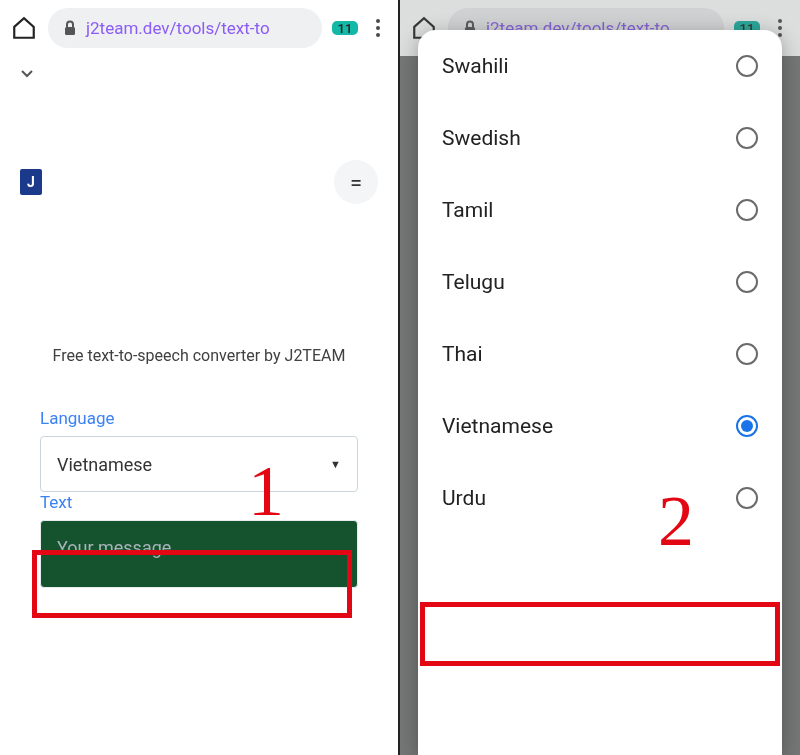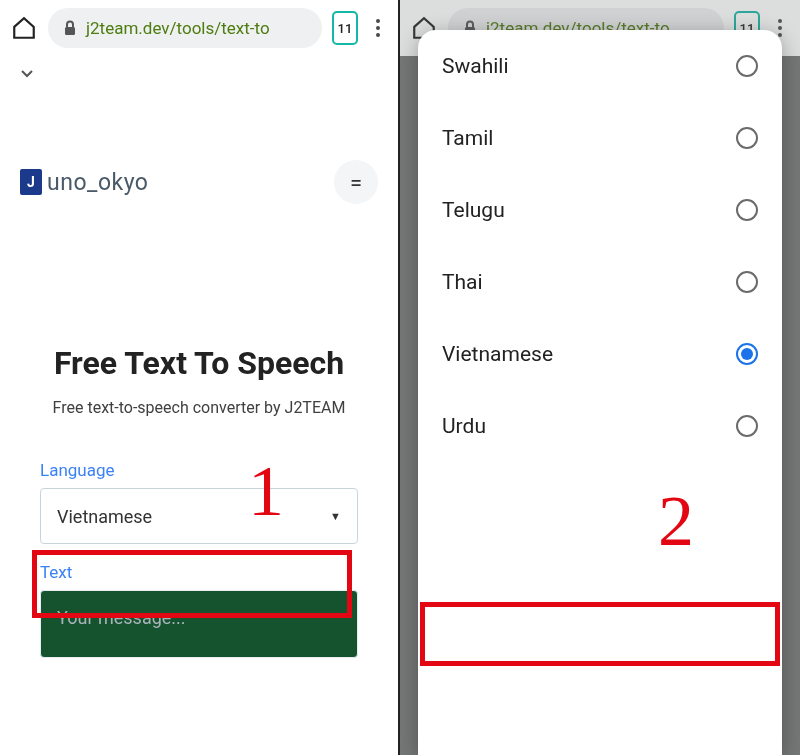--- a/index.html
+++ b/index.html
@@ -43,29 +43,29 @@
     .home-icon { width: 28px; height: 28px; display: flex; align-items: center; justify-content: center; }
     .urlpill {
       flex: 1;
       height: 40px;
       background: #eef0f1;
       border-radius: 20px;
       display: flex;
       align-items: center;
       padding: 0 14px;
       gap: 8px;
-      color: #4d7c0f;
+      color: #8b5cf6;
       font-size: 17px;
       overflow: hidden;
       white-space: nowrap;
     }
     .lock { width: 16px; height: 16px; display: inline-flex; align-items: center; justify-content: center; }
     .tab-count {
-      width: 26px; height: 34px;
-      border: 2px solid #14b8a6;
+      width: 26px; height: 14px;
+      border: 7px solid #14b8a6;
       border-radius: 5px;
       display: flex; align-items: center; justify-content: center;
       font-size: 13px; font-weight: 500; color: #222;
     }
     .kebab { width: 20px; display: flex; flex-direction: column; align-items: center; gap: 3px; }
     .kebab span { width: 4px; height: 4px; background: #4a4a4a; border-radius: 50%; }
     
     .chev-strip {
       height: 34px;
       display: flex;
@@ -116,21 +116,21 @@
     .select .caret { font-size: 11px; color: #333; }
     .textarea {
       height: 68px;
       border: 1px solid #e7ecef;
       border-radius: 4px;
       padding: 16px;
       font-size: 18px;
       color: #a9b3ba;
       background: #14532d;
     }
-    .lbl2 { margin-top: 18px; }
+    .lbl2 { margin-top: 0; }
     
     .anno-box {
       position: absolute;
       border: 5px solid #e30613;
       pointer-events: none;
     }
     .anno-num {
       position: absolute;
       font-family: Georgia, "Times New Roman", serif;
       font-size: 72px;
@@ -211,29 +211,27 @@
       <span class="chev">
         <svg width="18" height="18" viewBox="0 0 18 18" fill="none" stroke="#555" stroke-width="2">
             <path d="M4 7 L9 12 L14 7"></path>
           </svg>
       </span>
     </div>
 
     <div class="site-header">
       <div class="brand">
         <div class="brand-logo">J</div>
-        <span class="brand-text">uno_okyo</span>
       </div>
       <div class="ham-btn">
         <span>=</span>
       </div>
     </div>
 
     <div class="hero">
-      <h1>Free Text To Speech</h1>
       <div class="sub">Free text-to-speech converter by J2TEAM</div>
     </div>
 
     <div class="form">
       <span class="lbl">Language</span>
       <div class="select">
         <span>Vietnamese</span>
         <span class="caret">▼</span>
       </div>
       <span class="lbl lbl2">Text</span>
@@ -274,20 +272,24 @@
       </div>
     </div>
 
     <div class="modal">
       <div class="opt-list" id="opt-list">
           <div class="opt">
             <span>Swahili</span>
             <span class="radio"></span>
           </div>
           <div class="opt">
+            <span>Swedish</span>
+            <span class="radio"></span>
+          </div>
+          <div class="opt">
             <span>Tamil</span>
             <span class="radio"></span>
           </div>
           <div class="opt">
             <span>Telugu</span>
             <span class="radio"></span>
           </div>
           <div class="opt">
             <span>Thai</span>
             <span class="radio"></span>

